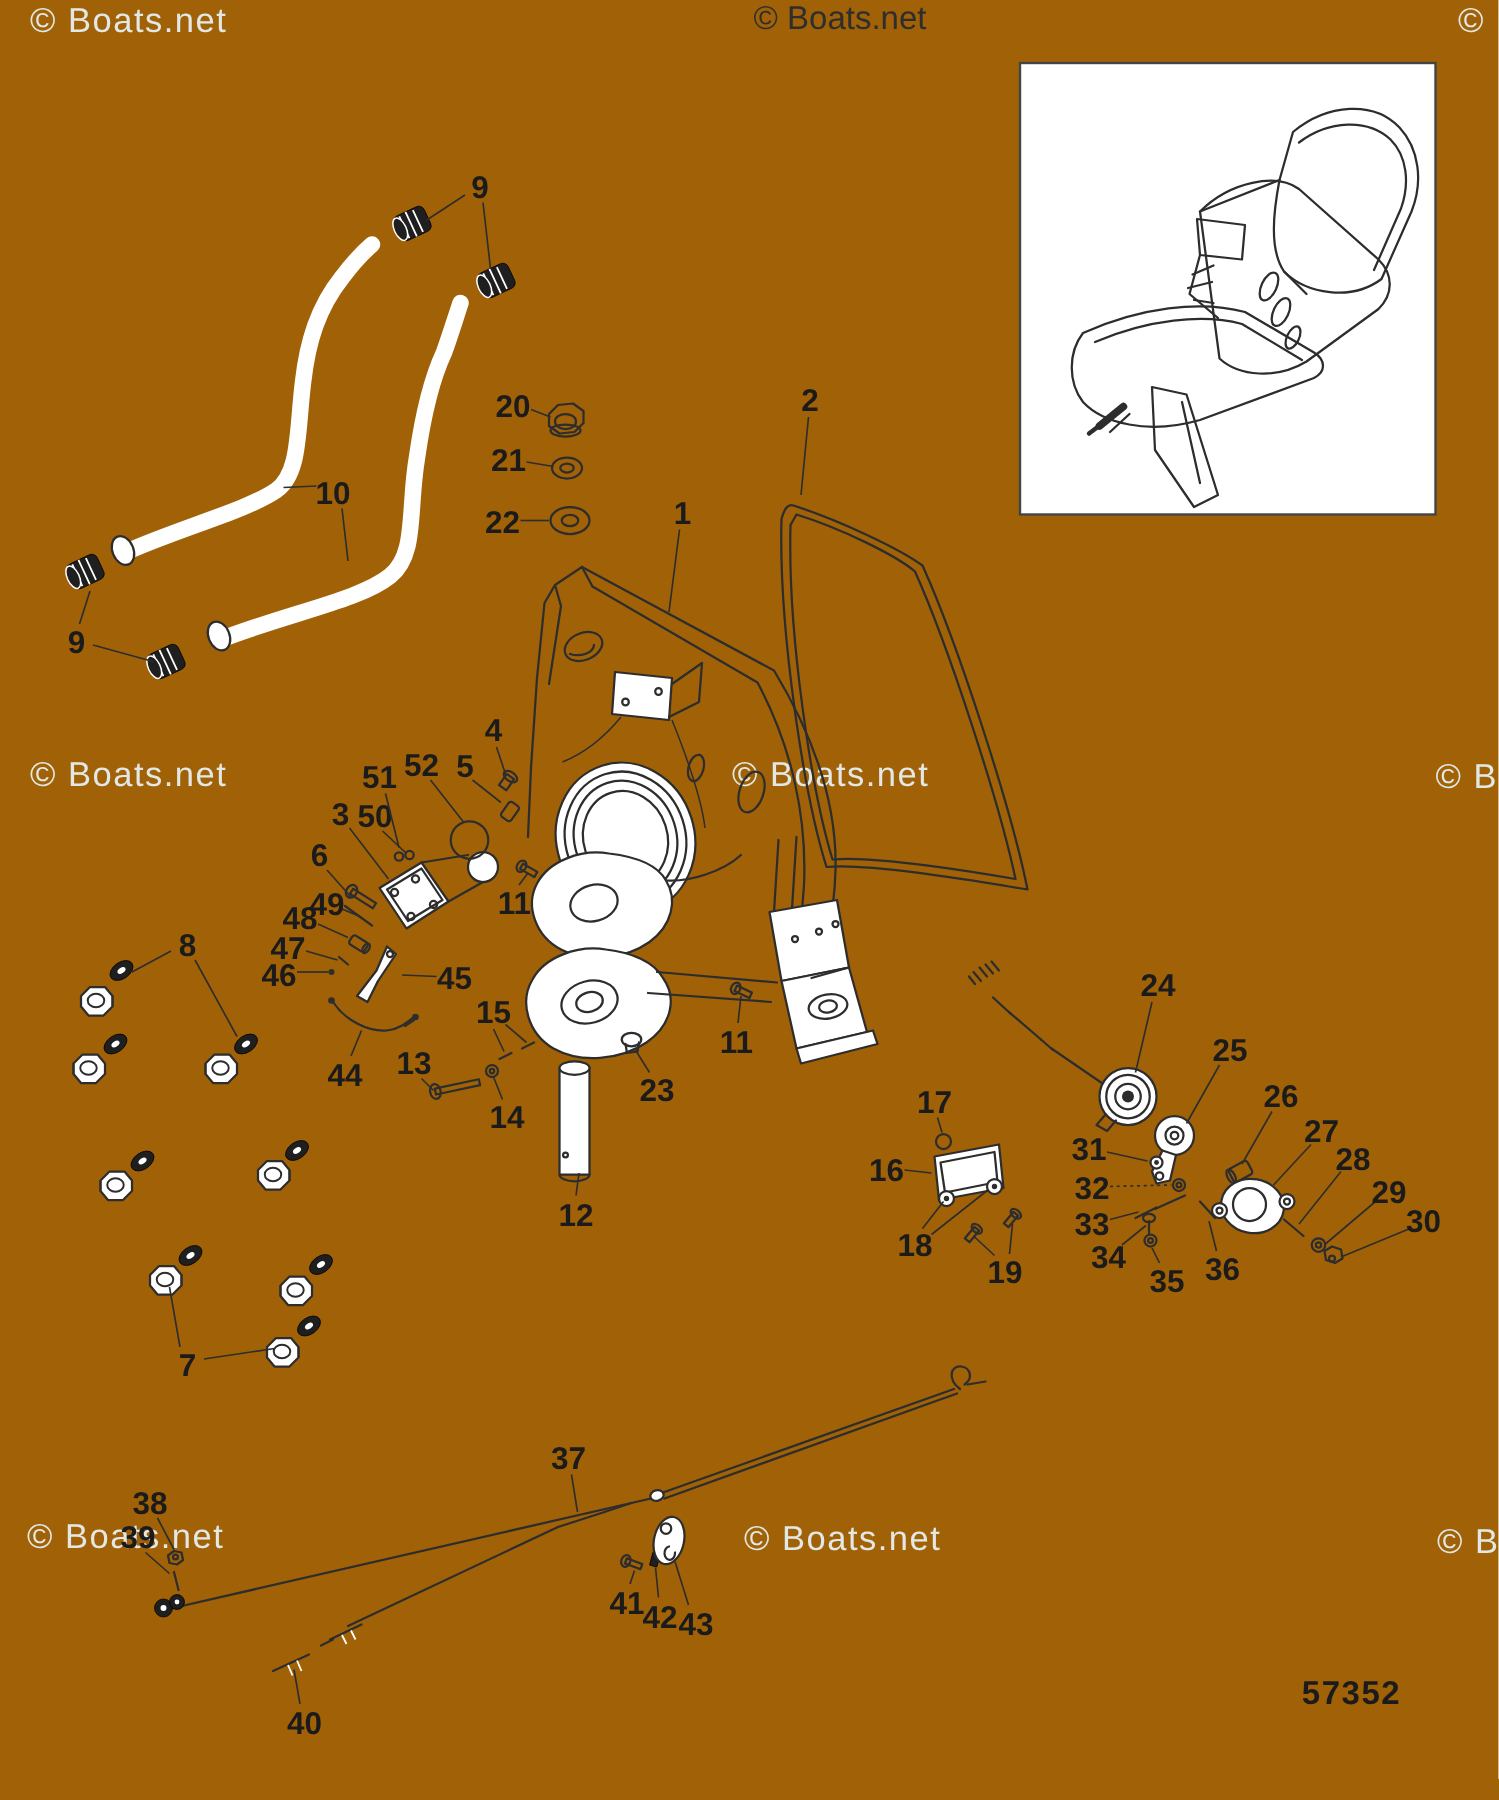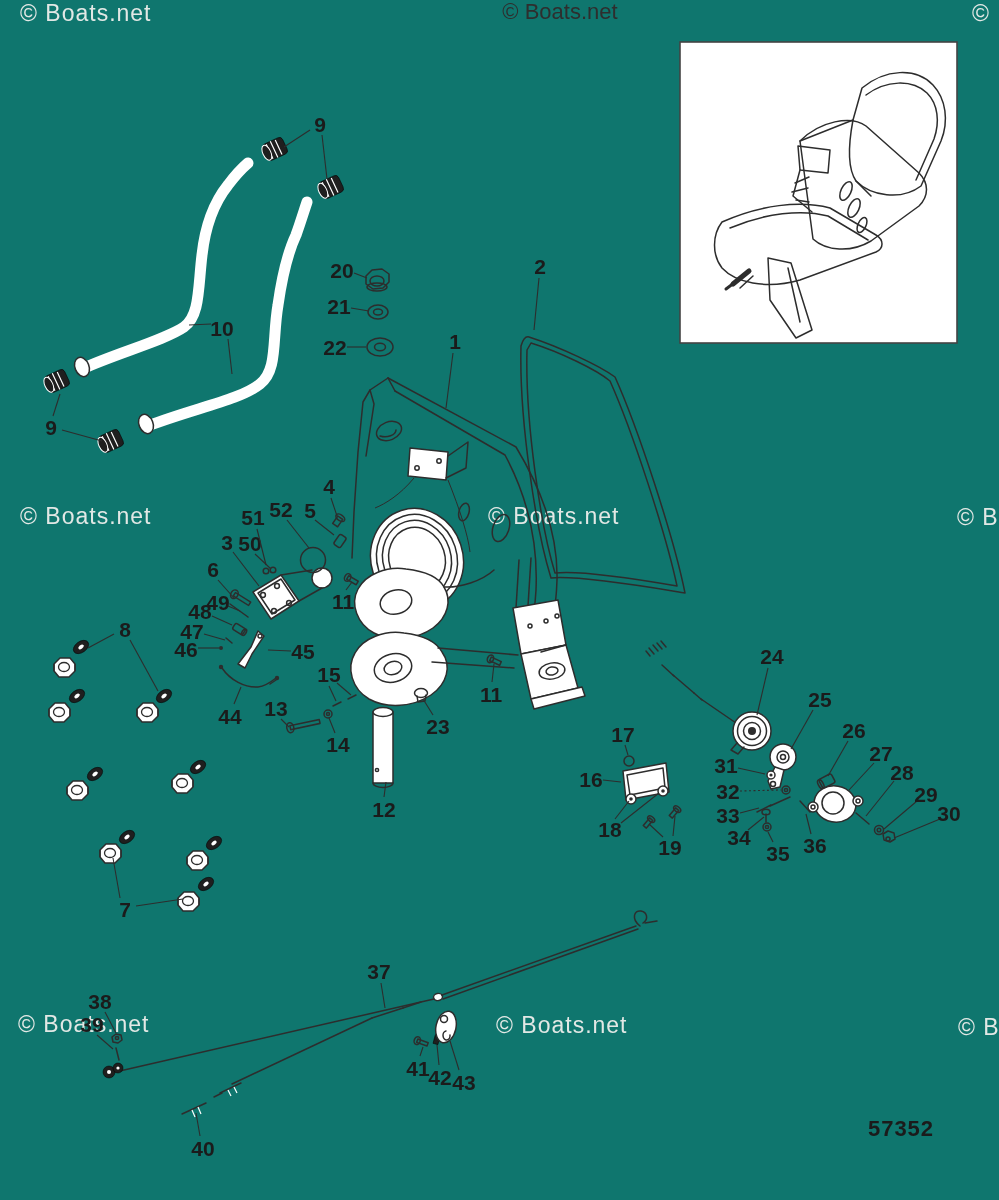--- a/index.html
+++ b/index.html
@@ -1,16 +1,16 @@
 <!DOCTYPE html>
 <html><head>
 <meta charset="utf-8">
 <style>
   html,body{margin:0;padding:0;background:#ffffff;}
-  #stage{position:relative;width:999px;height:1200px;background:#0f766e;overflow:hidden;
+  #stage{position:relative;width:999px;height:1200px;background:#a16207;overflow:hidden;
          font-family:"Liberation Sans",sans-serif;}
   svg{display:block;}
   .wm{font-size:23px;fill:#e2e8e5;font-weight:400;letter-spacing:1px;}
   .title{font-size:22px;fill:#2e2e2e;}
   .partnum{font-size:22px;font-weight:700;fill:#1b1b1b;letter-spacing:1px;}
   .callout{font-size:21px;font-weight:700;fill:#1b1b1b;}
   .ink{stroke:#2d2d2d;fill:none;stroke-width:1.5;stroke-linecap:round;stroke-linejoin:round;}
   .inkw{stroke:#2d2d2d;fill:#ffffff;stroke-width:1.5;stroke-linejoin:round;}
   .thin{stroke:#2d2d2d;fill:none;stroke-width:1;}
   .dark{fill:#1f1f1f;stroke:#000;stroke-width:.5;}

